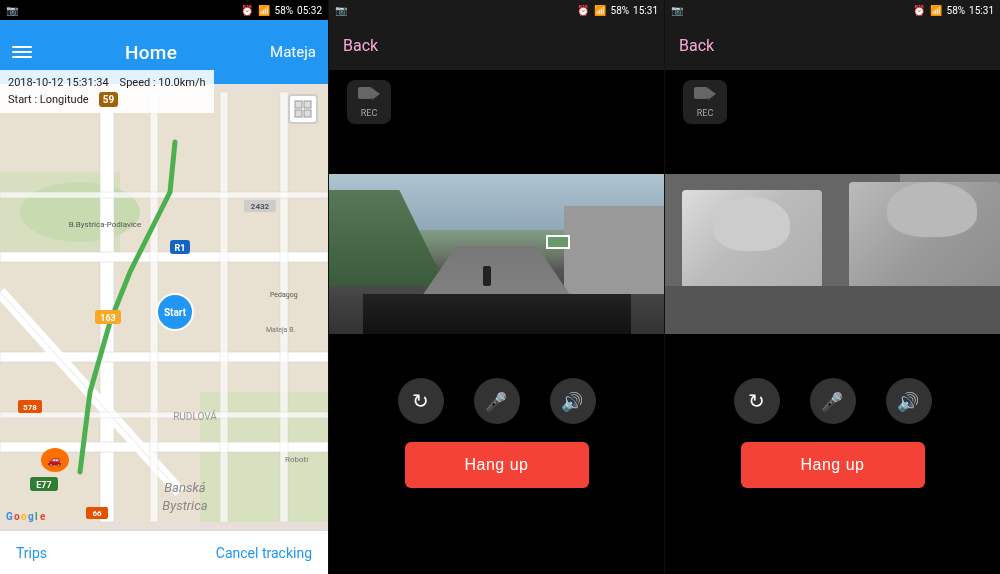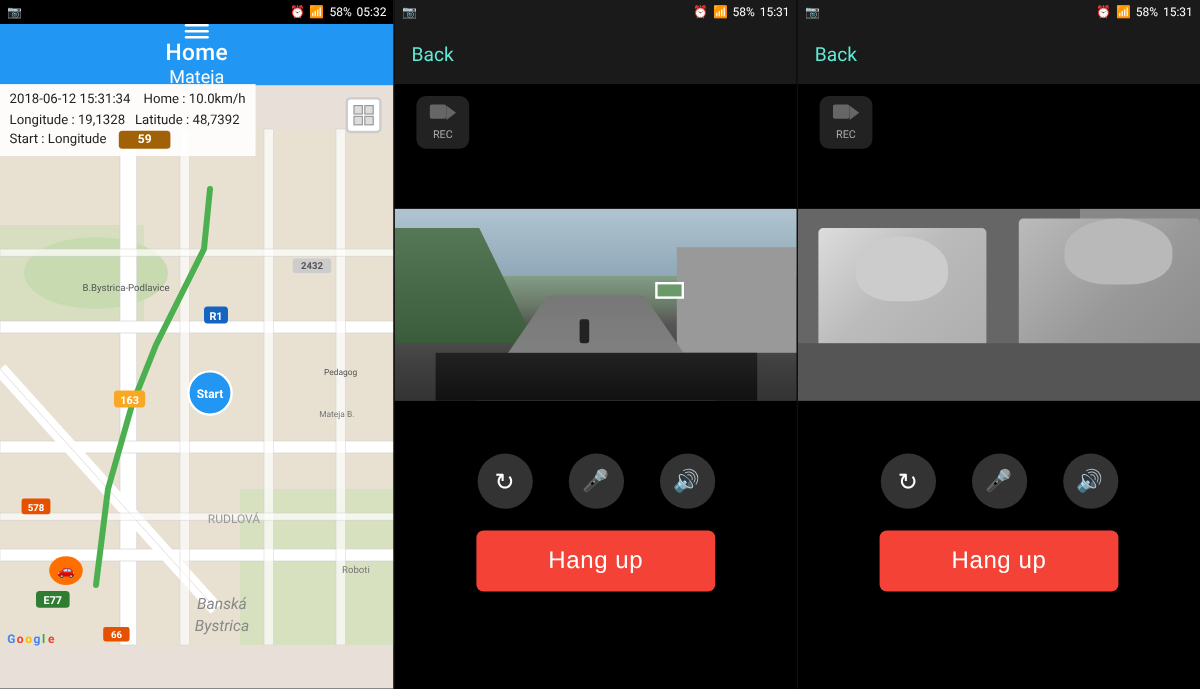--- a/index.html
+++ b/index.html
@@ -32,27 +32,26 @@
       justify-content: space-between;
       padding: 0 6px;
       color: #fff;
       font-size: 10px;
     }
     .status-bar-left { display: flex; align-items: center; gap: 4px; }
     .status-bar-right { display: flex; align-items: center; gap: 4px; }
 
     .app-header {
       width: 100%;
-      height: 51px;
+      height: 64px;
       background: #2196F3;
       display: flex;
       align-items: center;
       justify-content: space-between;
       padding: 0 12px;
-      flex-direction: column;
     }
     .app-header .menu-icon {
       display: flex; flex-direction: column; gap: 3px;
       cursor: pointer;
     }
     .app-header .menu-icon span {
       display: block; width: 20px; height: 2px; background: #fff; border-radius: 1px;
     }
     .app-header .title {
       color: #fff; font-size: 19px; font-weight: 500; letter-spacing: 0.3px;
@@ -70,21 +69,21 @@
       position: absolute;
       top: 70px;
       left: 0;
       z-index: 10;
     }
     .speed-badge {
       display: inline-block;
       background: #a16207;
       color: #fff;
       border-radius: 3px;
-      padding: 0 16px;
+      padding: 0 4px;
       font-size: 10px;
       font-weight: bold;
       margin-left: 2px;
     }
 
     
     .map-area {
       flex: 1;
       position: relative;
       overflow: hidden;
@@ -136,21 +135,21 @@
     .video-top-bar {
       width: 100%;
       height: 50px;
       background: #1a1a1a;
       display: flex;
       align-items: center;
       padding: 0 14px;
       gap: 14px;
     }
     .video-top-bar .back-text {
-      color: #5eead4; font-size: 16px; cursor: pointer;
+      color: #f9a8d4; font-size: 16px; cursor: pointer;
     }
 
     .rec-btn {
       width: 44px; height: 44px;
       background: #222;
       border-radius: 8px;
       display: flex; flex-direction: column; align-items: center; justify-content: center;
       cursor: pointer;
       margin-left: 4px;
     }
@@ -197,21 +196,21 @@
       display: flex; align-items: center; justify-content: center;
       padding: 8px 0 16px;
       background: #000;
     }
     .hangup-btn {
       background: #f44336;
       color: #fff;
       border: none;
       border-radius: 6px;
       padding: 14px 60px;
-      font-size: 20px;
+      font-size: 16px;
       font-weight: 500;
       cursor: pointer;
       letter-spacing: 0.5px;
     }
 
     
     .dashcam-front {
       width: 100%;
       height: 100%;
       background: linear-gradient(180deg, #b0c4b8 0%, #8aa890 30%, #6a7a68 50%, #555 60%, #404040 80%, #333 100%);
@@ -330,31 +329,24 @@
       <span></span>
       <span></span>
       <span></span>
     </div>
     <span class="title">Home</span>
     <span class="switch-btn">Mateja</span>
   </div>
 
   <div class="info-bar">
     <div>
-      <span>2018-06-12  15:31:34</span>
+      <span>2018-10-12  15:31:34</span>
       &nbsp;&nbsp;
-      <span>Home :</span>
+      <span>Speed :</span>
       <span>10.0km/h</span>
-    </div>
-    <div>
-      <span>Longitude :</span>
-      <span>19,1328</span>
-      &nbsp;
-      <span>Latitude :</span>
-      <span>48,7392</span>
     </div>
     <div>
       <span>Start :</span>
       <span>Longitude</span>
       &nbsp;
       <span class="speed-badge">59</span>
     </div>
   </div>
 
   <div class="map-area">
@@ -432,20 +424,24 @@
     <div style="position:absolute; top:10px; right:10px; width:30px; height:30px; background:#fff; border:2px solid #ccc; border-radius:4px; display:flex; align-items:center; justify-content:center;">
       <svg width="18" height="18" viewBox="0 0 18 18">
           <rect x="1" y="1" width="7" height="7" fill="#ddd" stroke="#999" stroke-width="1"></rect>
           <rect x="10" y="1" width="7" height="7" fill="#ddd" stroke="#999" stroke-width="1"></rect>
           <rect x="1" y="10" width="7" height="7" fill="#ddd" stroke="#999" stroke-width="1"></rect>
           <rect x="10" y="10" width="7" height="7" fill="#ddd" stroke="#999" stroke-width="1"></rect>
         </svg>
     </div>
   </div>
 
+  <div class="bottom-bar">
+    <span class="trips-btn">Trips</span>
+    <span class="cancel-btn">Cancel tracking</span>
+  </div>
 </div>
 
 <div class="video-panel">
 
   <div class="video-status-bar">
     <span>📷</span>
     <div style="display:flex; align-items:center; gap:4px;">
       <span>⏰</span>
       <span>📶</span>
       <span>58%</span>

